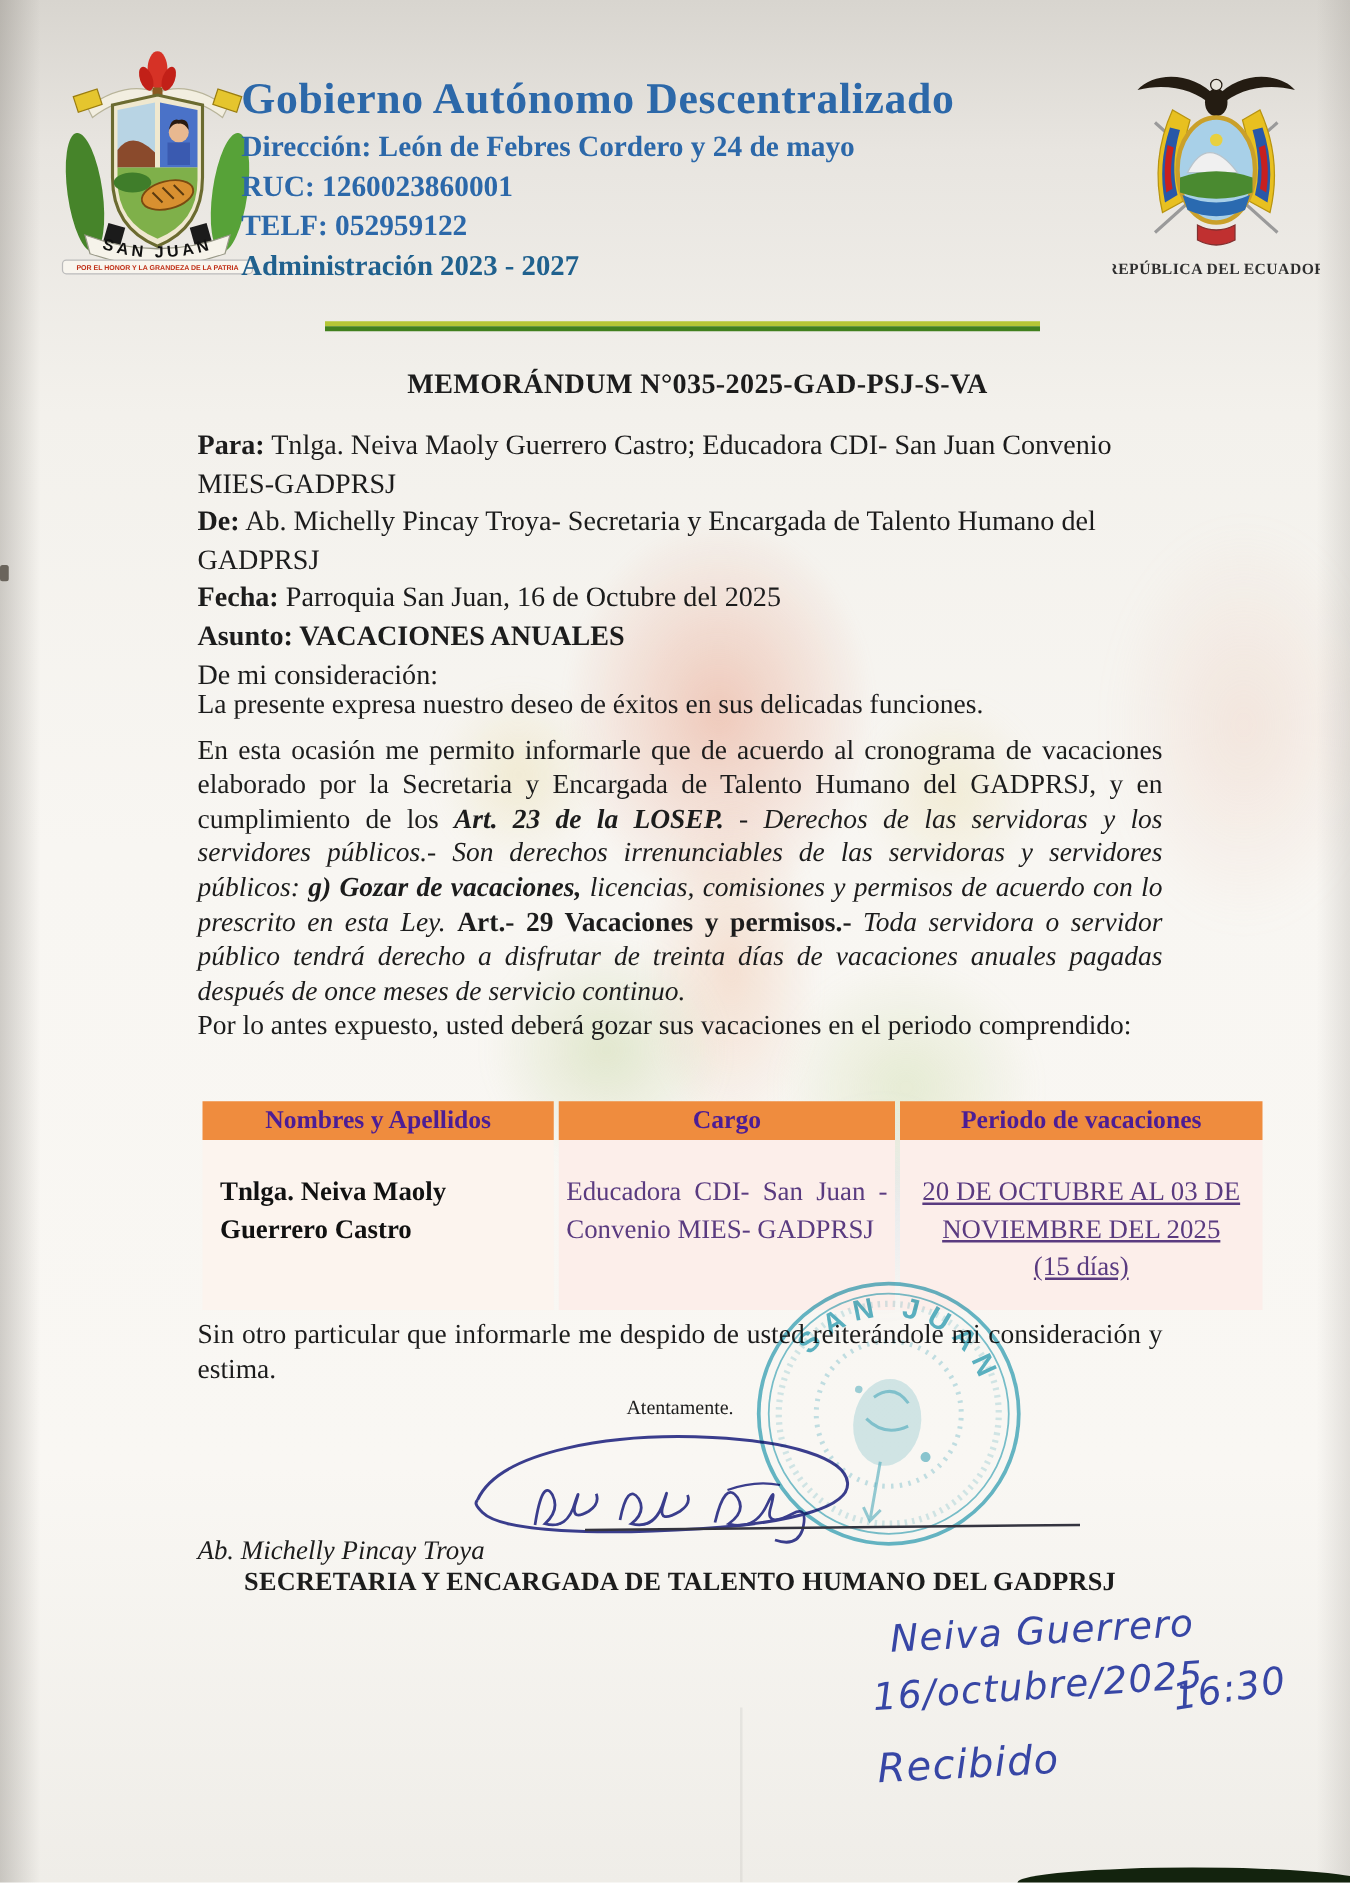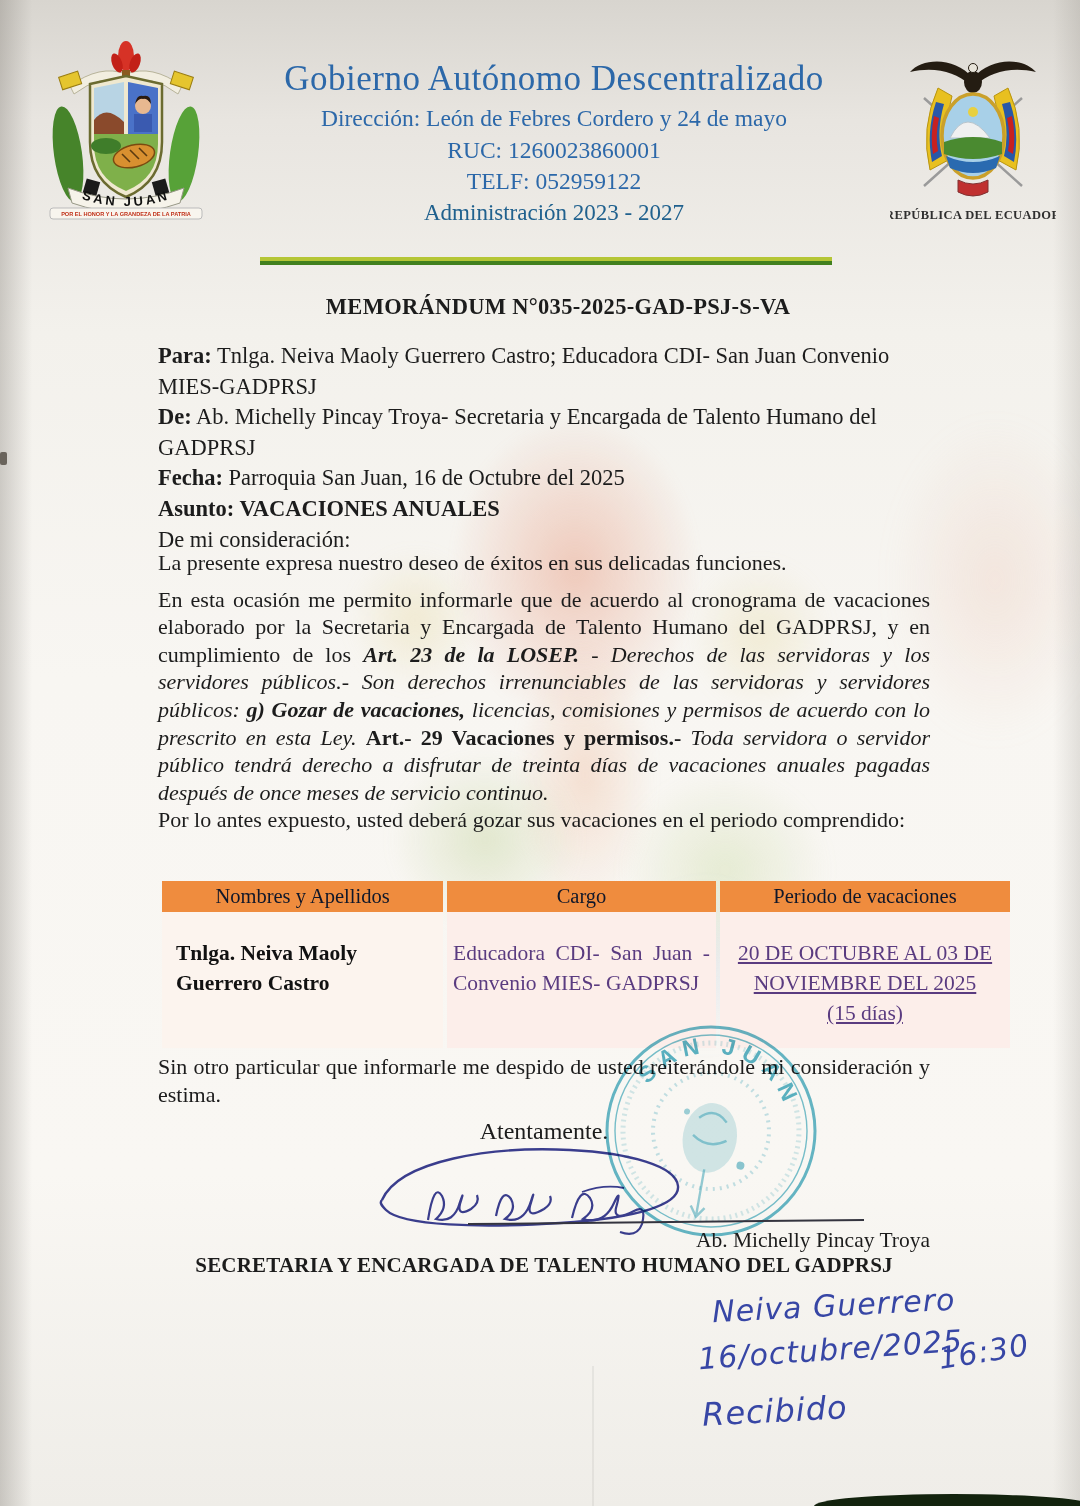--- a/index.html
+++ b/index.html
@@ -6,21 +6,21 @@
   body{width:1080px;height:1506px;position:relative;overflow:hidden;
        font-family:"Liberation Serif", serif;
        background:
          linear-gradient(90deg, rgba(110,105,98,.30) 0, rgba(110,105,98,0) 3%),
          linear-gradient(270deg, rgba(120,115,108,.18) 0, rgba(120,115,108,0) 2.5%),
          linear-gradient(180deg, #d8d5cf 0, #e8e5e0 8%, #f3f1ec 22%, #f8f6f2 45%, #f9f7f3 78%, #efede8 100%);
        color:#1c1c1c;}
   .abs{position:absolute;}
   .blob{position:absolute;border-radius:50%;pointer-events:none;}
   
-  .hdr{left:204px;top:56px;width:700px;text-align:center;color:#2c68a9;font-weight:normal;}
+  .hdr{left:193px;top:56px;width:700px;color:#2c68a9;font-weight:bold;}
   .hdr .t1{font-size:35px;line-height:46px;letter-spacing:.5px;}
   .hdr .t2{font-size:33px;line-height:44px;}
   .hdr .t3{font-size:23.5px;line-height:33px;}
   .hdr .t4,.hdr .t5{font-size:23.5px;line-height:31px;}
   .hdr .t6{font-size:23px;line-height:32px;color:#20618e;}
   .grnline{left:260px;top:257px;width:572px;}
   .grnline .l1{height:4px;background:#b5c636;}
   .grnline .l2{height:4px;background:#41801e;}
   
   .memo-title{left:158px;top:294px;width:800px;text-align:center;font-size:22.5px;font-weight:bold;letter-spacing:.3px;}
@@ -28,30 +28,30 @@
   .meta p{margin:0;}
   .lbl{font-weight:bold;}
   .subj{font-weight:bold;}
   .bodytxt{left:158px;top:549px;width:772px;font-size:22px;line-height:27.6px;text-align:justify;}
   .bodytxt p{margin:0;}
   .bodytxt .p1{margin-bottom:9px;}
   .b{font-weight:bold;} .i{font-style:italic;} .bi{font-weight:bold;font-style:italic;}
   
   .vtable{left:162px;top:881px;width:848px;}
   .trow{display:flex;}
-  .th{background:#ef8c3e;color:#0f172a;font-weight:normal;font-size:20.5px;height:31px;line-height:31px;text-align:center;}
+  .th{background:#ef8c3e;color:#4c1d95;font-weight:bold;font-size:20.5px;height:31px;line-height:31px;text-align:center;}
   .th1{width:281px;margin-right:4px;} .th2{width:269px;margin-right:4px;} .th3{width:290px;}
   .td{font-size:21.5px;line-height:30px;padding-top:26px;min-height:110px;color:#5a3b80;}
   .td1{width:267px;background:#fcf4ee;padding-left:14px;margin-right:4px;color:#111;font-weight:bold;}
   .td2{width:257px;background:#fceeea;padding-left:6px;padding-right:6px;margin-right:4px;text-align:justify;}
   .td3{width:278px;background:#fceeea;text-align:center;padding-left:6px;padding-right:6px;text-decoration:underline;}
   
   .closing{left:158px;top:1053px;width:772px;font-size:22px;line-height:28px;text-align:justify;}
-  .atte{left:158px;top:1118px;width:772px;text-align:center;font-size:24px;}
-  .signame{left:158px;top:1228px;width:772px;text-align:right;font-size:21.5px;}
+  .atte{left:158px;top:1118px;width:772px;text-align:center;font-size:16px;}
+  .signame{left:158px;top:1228px;width:772px;text-align:left;font-size:21.5px;font-style:italic;}
   .sigrole{left:80px;top:1253px;width:928px;text-align:center;font-size:21px;font-weight:bold;letter-spacing:.2px;}
   .sigline{left:468px;top:1221px;width:396px;height:2px;background:#34343f;transform:rotate(-.6deg);}
   .sig-svg{left:372px;top:1144px;mix-blend-mode:multiply;}
   .stamp{left:600px;top:1020px;mix-blend-mode:multiply;transform:rotate(10deg);opacity:.9;}
   
   .hw{position:absolute;font-family:"DejaVu Sans",sans-serif;font-style:italic;color:#3746a5;letter-spacing:1px;}
   .hw1{left:712px;top:1288px;font-size:30px;transform:rotate(-3deg);}
   .hw2{left:698px;top:1332px;font-size:30px;transform:rotate(-4deg);}
   .hwt{left:938px;top:1334px;font-size:30px;transform:rotate(-9deg);}
   .hw3{left:702px;top:1392px;font-size:32px;transform:rotate(-3deg);}

